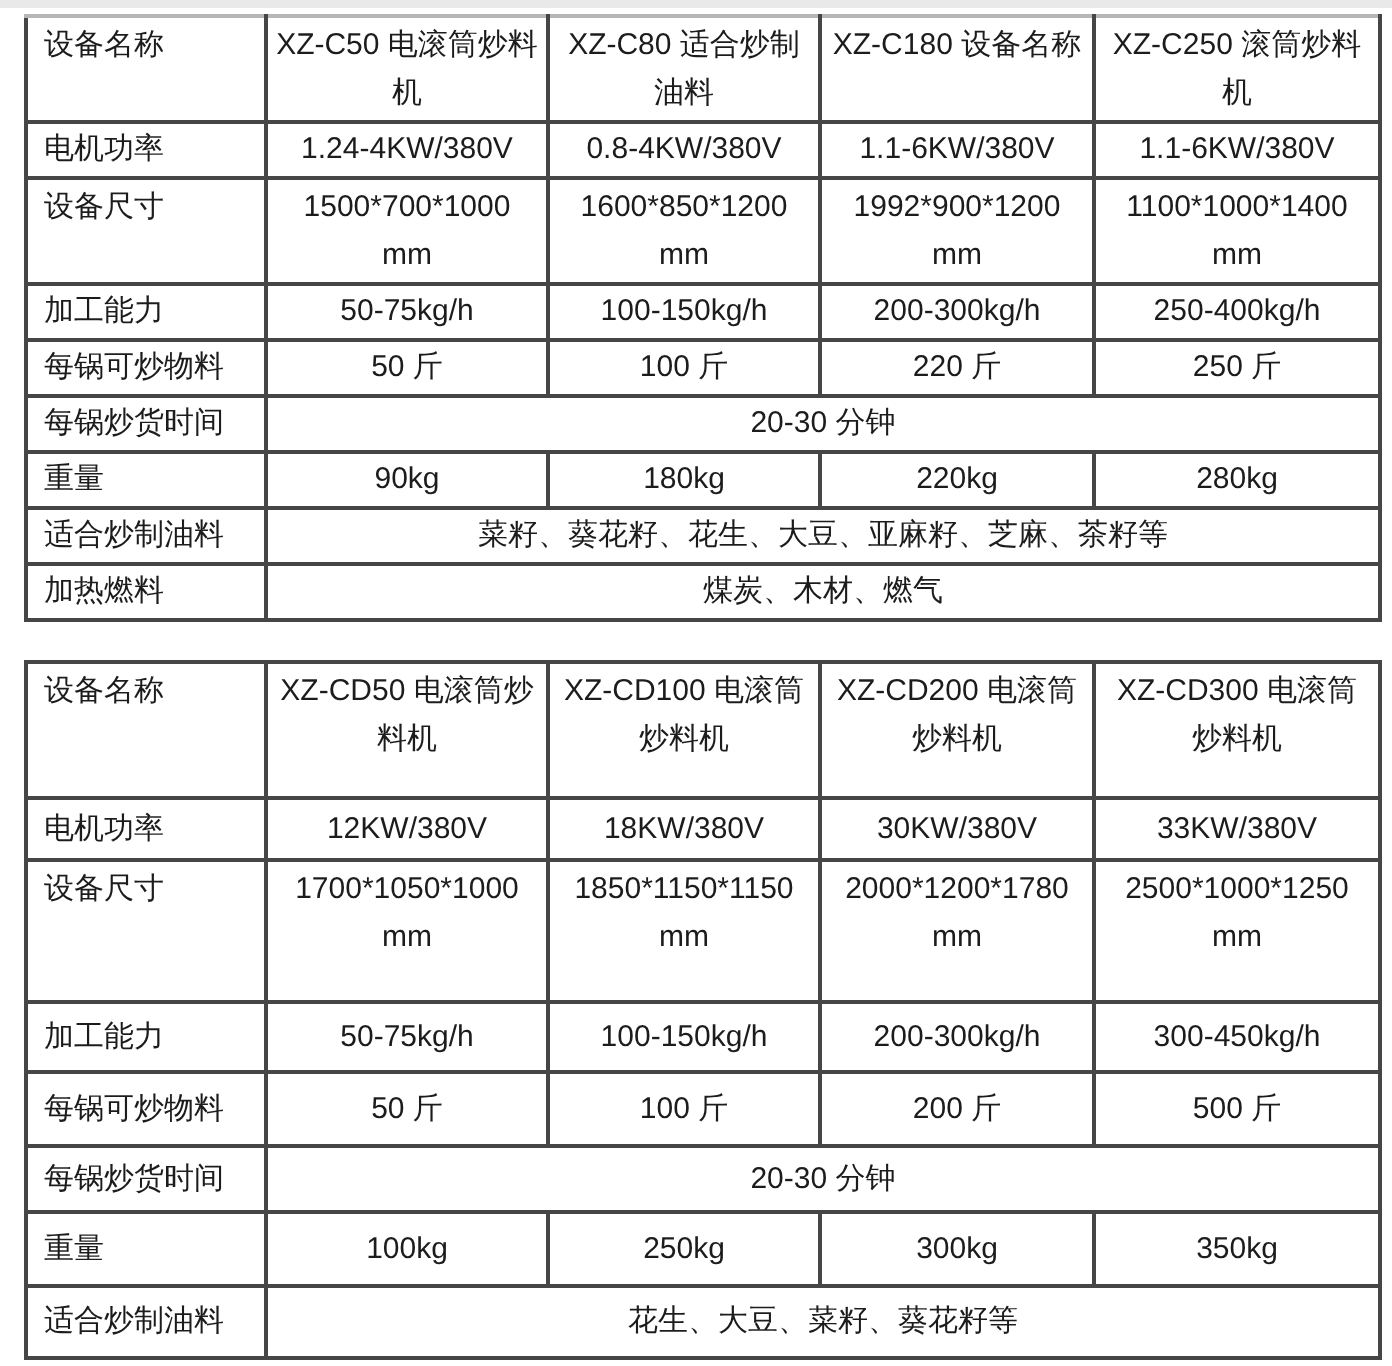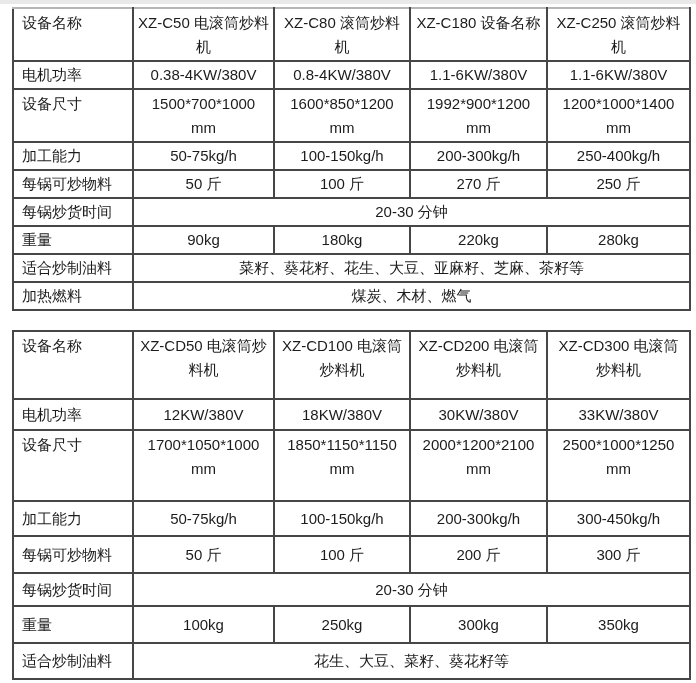--- a/index.html
+++ b/index.html
@@ -72,50 +72,50 @@
         <col class="c0">
         <col class="c1">
         <col class="c2">
         <col class="c3">
         <col class="c4">
       </colgroup>
     <tbody>
       <tr class="r0 vtop">
         <td class="lbl">设备名称</td>
         <td>XZ-C50 电滚筒炒料机</td>
-        <td>XZ-C80 滚筒炒料机</td>
+        <td>XZ-C80 适合炒制油料</td>
         <td>XZ-C180 设备名称</td>
         <td>XZ-C250 滚筒炒料机</td>
       </tr>
       <tr class="r1">
         <td class="lbl">电机功率</td>
-        <td>0.38-4KW/380V</td>
+        <td>1.24-4KW/380V</td>
         <td>0.8-4KW/380V</td>
         <td>1.1-6KW/380V</td>
         <td>1.1-6KW/380V</td>
       </tr>
       <tr class="r2 vtop">
         <td class="lbl">设备尺寸</td>
         <td>1500*700*1000 mm</td>
         <td>1600*850*1200 mm</td>
         <td>1992*900*1200 mm</td>
-        <td>1200*1000*1400 mm</td>
+        <td>1100*1000*1400 mm</td>
       </tr>
       <tr class="r3">
         <td class="lbl">加工能力</td>
         <td>50-75kg/h</td>
         <td>100-150kg/h</td>
         <td>200-300kg/h</td>
         <td>250-400kg/h</td>
       </tr>
       <tr class="r4">
         <td class="lbl">每锅可炒物料</td>
         <td>50 斤</td>
         <td>100 斤</td>
-        <td>270 斤</td>
+        <td>220 斤</td>
         <td>250 斤</td>
       </tr>
       <tr class="r5">
         <td class="lbl">每锅炒货时间</td>
         <td class="span" colspan="4">20-30 分钟</td>
       </tr>
       <tr class="r6">
         <td class="lbl">重量</td>
         <td>90kg</td>
         <td>180kg</td>
@@ -153,36 +153,36 @@
         <td class="lbl">电机功率</td>
         <td>12KW/380V</td>
         <td>18KW/380V</td>
         <td>30KW/380V</td>
         <td>33KW/380V</td>
       </tr>
       <tr class="r2 vtop">
         <td class="lbl">设备尺寸</td>
         <td>1700*1050*1000 mm</td>
         <td>1850*1150*1150 mm</td>
-        <td>2000*1200*2100 mm</td>
+        <td>2000*1200*1780 mm</td>
         <td>2500*1000*1250 mm</td>
       </tr>
       <tr class="r3">
         <td class="lbl">加工能力</td>
         <td>50-75kg/h</td>
         <td>100-150kg/h</td>
         <td>200-300kg/h</td>
         <td>300-450kg/h</td>
       </tr>
       <tr class="r4">
         <td class="lbl">每锅可炒物料</td>
         <td>50 斤</td>
         <td>100 斤</td>
         <td>200 斤</td>
-        <td>300 斤</td>
+        <td>500 斤</td>
       </tr>
       <tr class="r5">
         <td class="lbl">每锅炒货时间</td>
         <td class="span" colspan="4">20-30 分钟</td>
       </tr>
       <tr class="r6">
         <td class="lbl">重量</td>
         <td>100kg</td>
         <td>250kg</td>
         <td>300kg</td>

